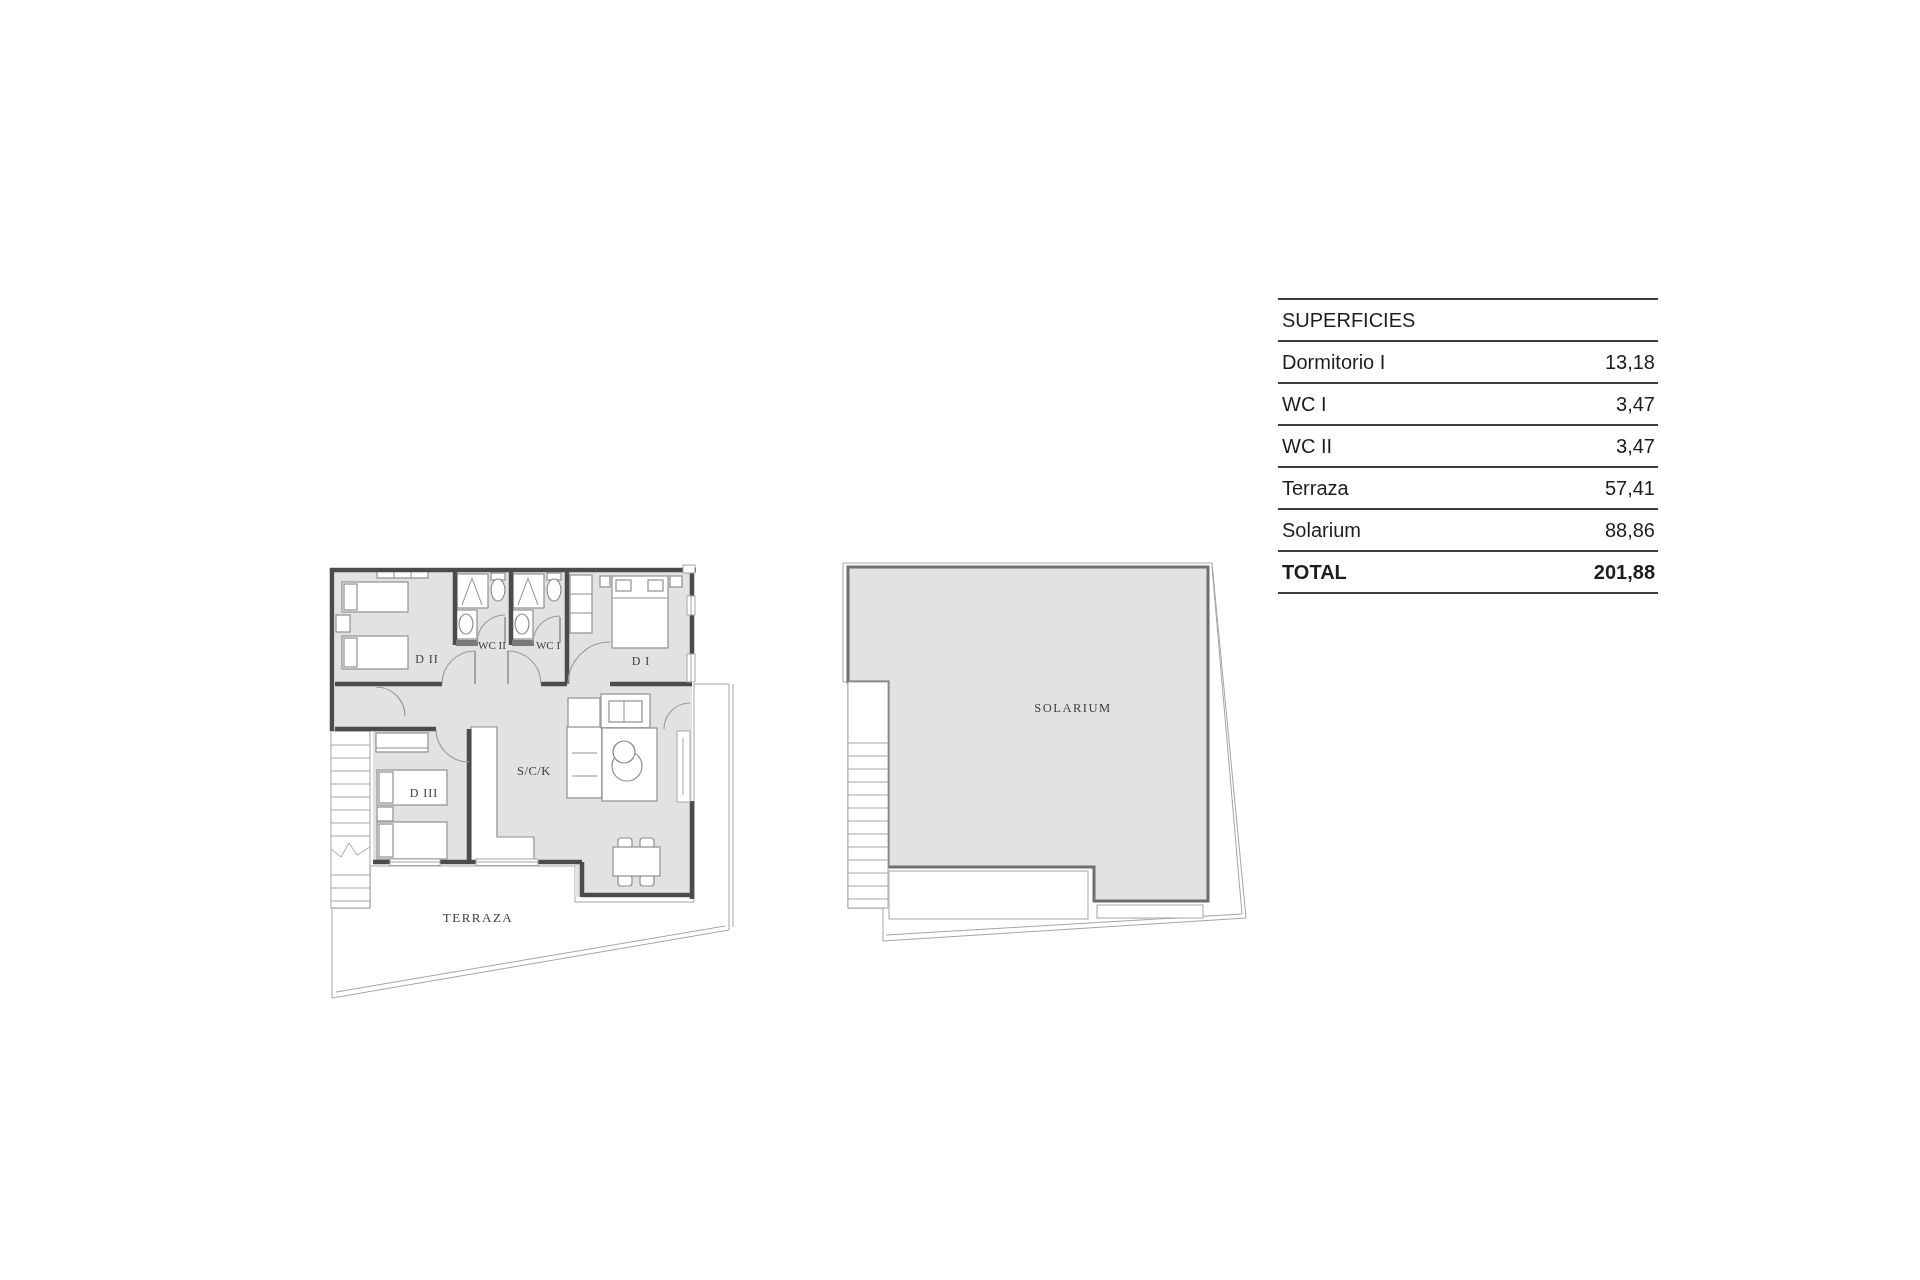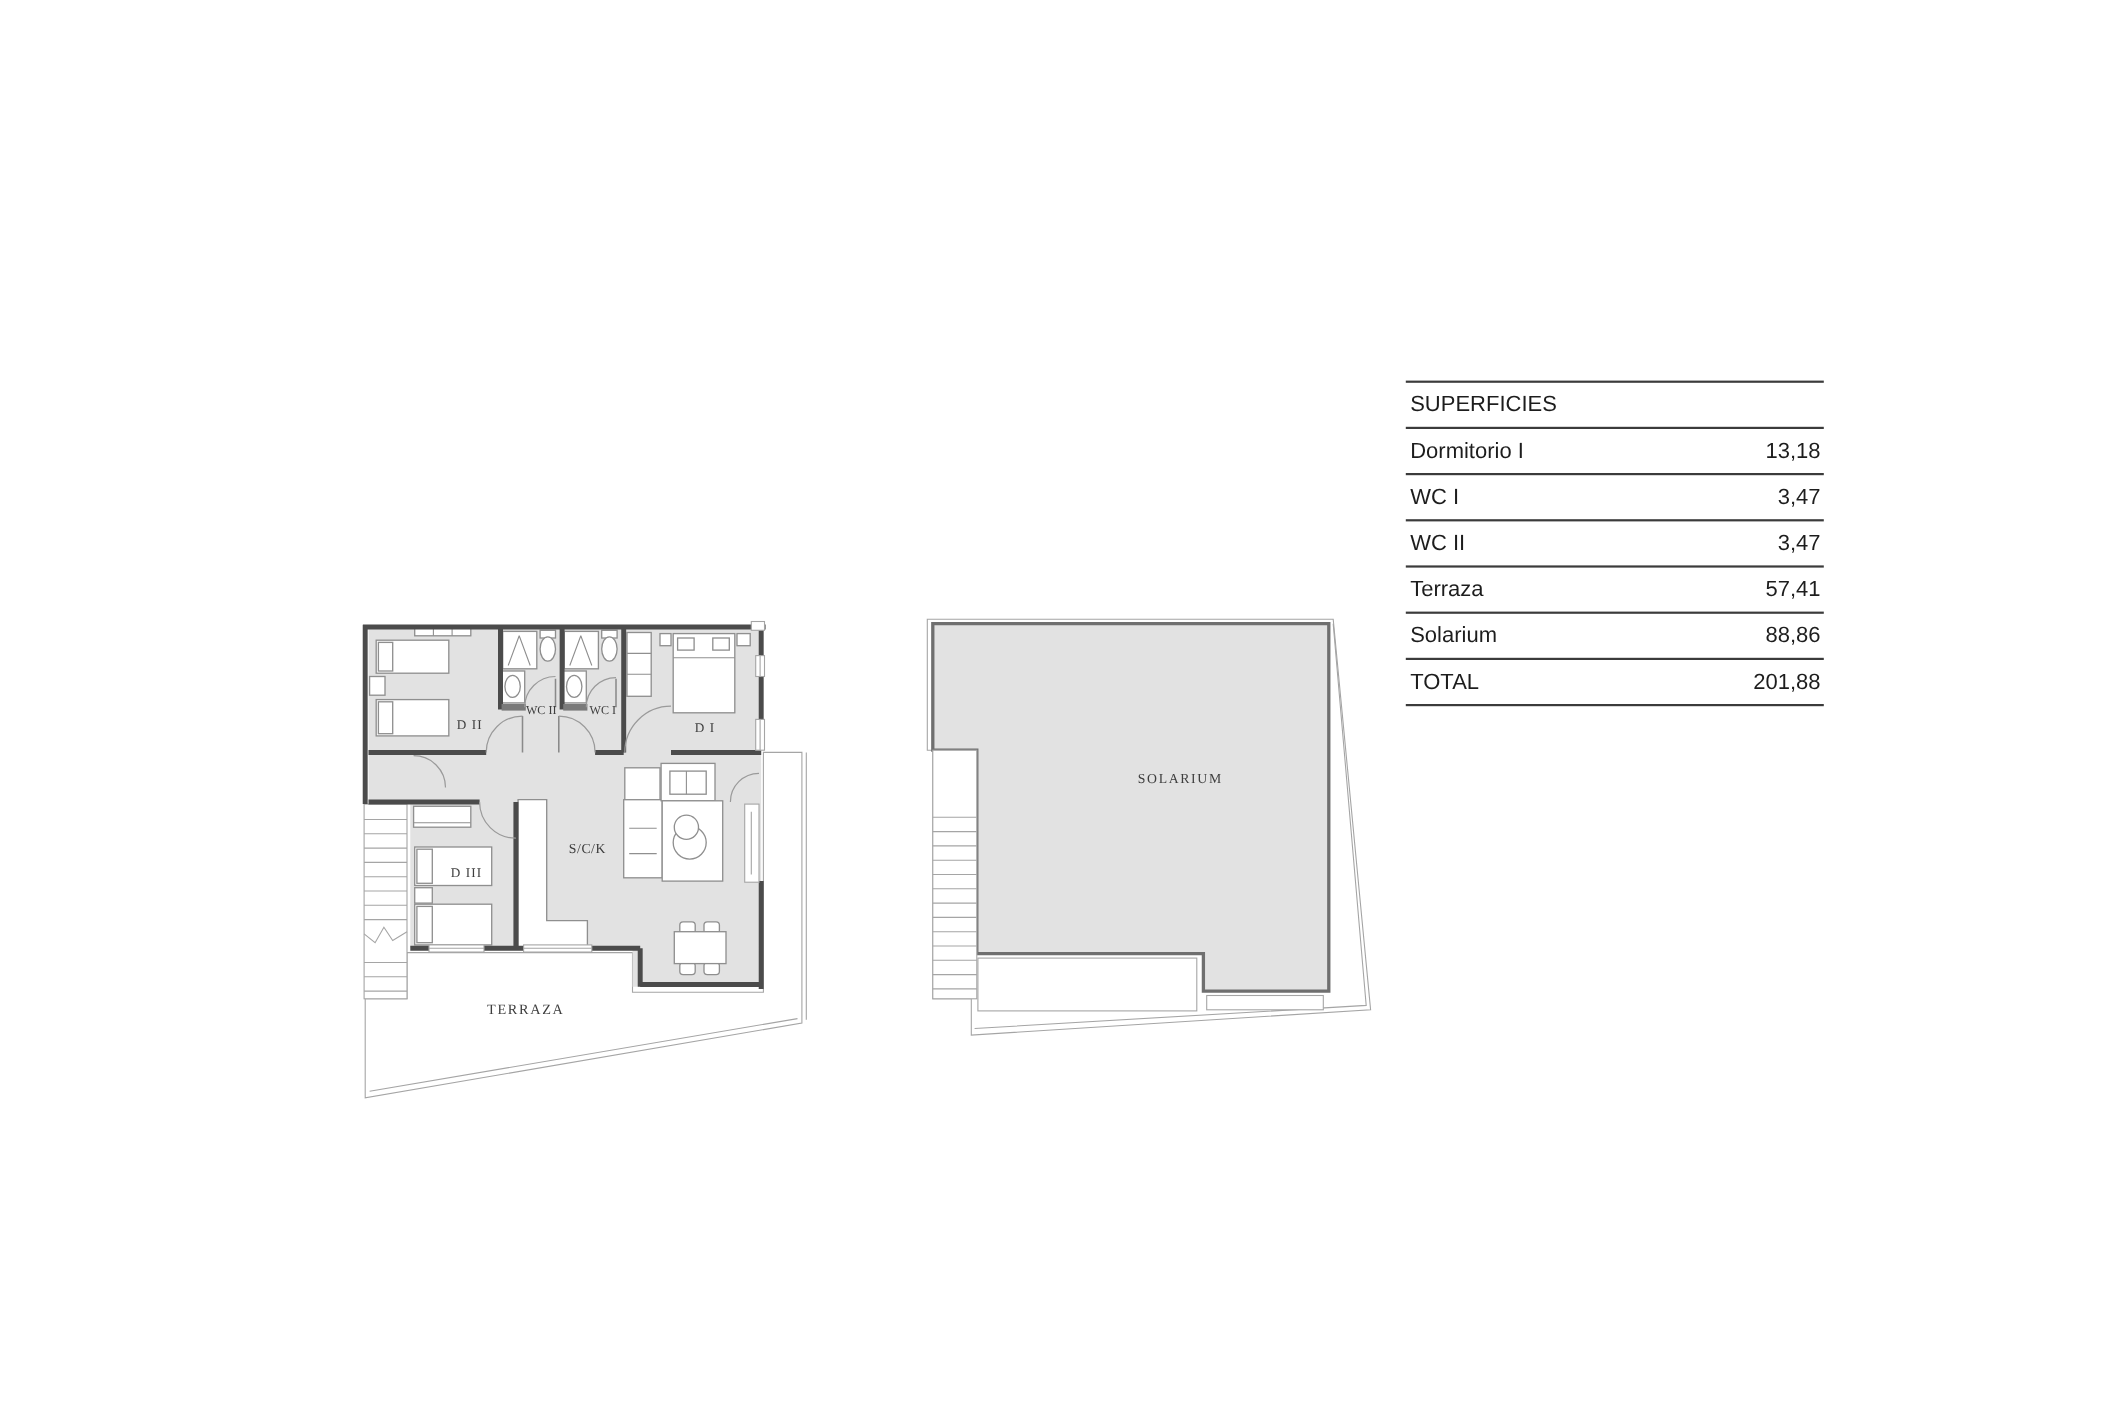--- a/index.html
+++ b/index.html
@@ -25,27 +25,27 @@
   .thinline{stroke:var(--thin);stroke-width:1;fill:none;}
   .arc{stroke:#9a9a9a;stroke-width:1.1;fill:none;}
   .leaf{stroke:#8a8a8a;stroke-width:1.4;fill:none;}
   .winrect{fill:#ffffff;stroke:#a5a5a5;stroke-width:1;}
   .dark{fill:#7a7a7a;stroke:none;}
   .hline{stroke:var(--hatch);stroke-width:1;}
   .plan-label{font-family:"Liberation Serif","DejaVu Serif",serif;fill:var(--plan_text);}
   .halo{fill:#ffffff;opacity:.85;}
   
   .sup-table{position:absolute;left:1278px;top:298px;width:380px;
-             border-bottom:2px solid var(--table_line);color:var(--table_text);margin-top:48px;}
+             border-bottom:2px solid var(--table_line);color:var(--table_text);}
   .srow{height:42px;box-sizing:border-box;border-top:2px solid var(--table_line);
         display:flex;align-items:center;justify-content:space-between;
         padding:0 3px 0 4px;font-size:20px;line-height:1;}
   .srow .lab{white-space:nowrap;}
   .srow .val{white-space:nowrap;}
-  .srow.total{font-weight:normal;}
+  .srow.total{font-weight:bold;}
 </style>
 </head>
 <body>
 
 <div class="stage">
 
   <svg class="plan-svg" style="left:322px;top:553px;" width="418" height="452" viewBox="322 553 418 452">
     <defs>
       <pattern id="ht" width="6" height="5" patternUnits="userSpaceOnUse">
         <line class="hline" x1="0" y1="2.5" x2="6" y2="2.5"></line>

